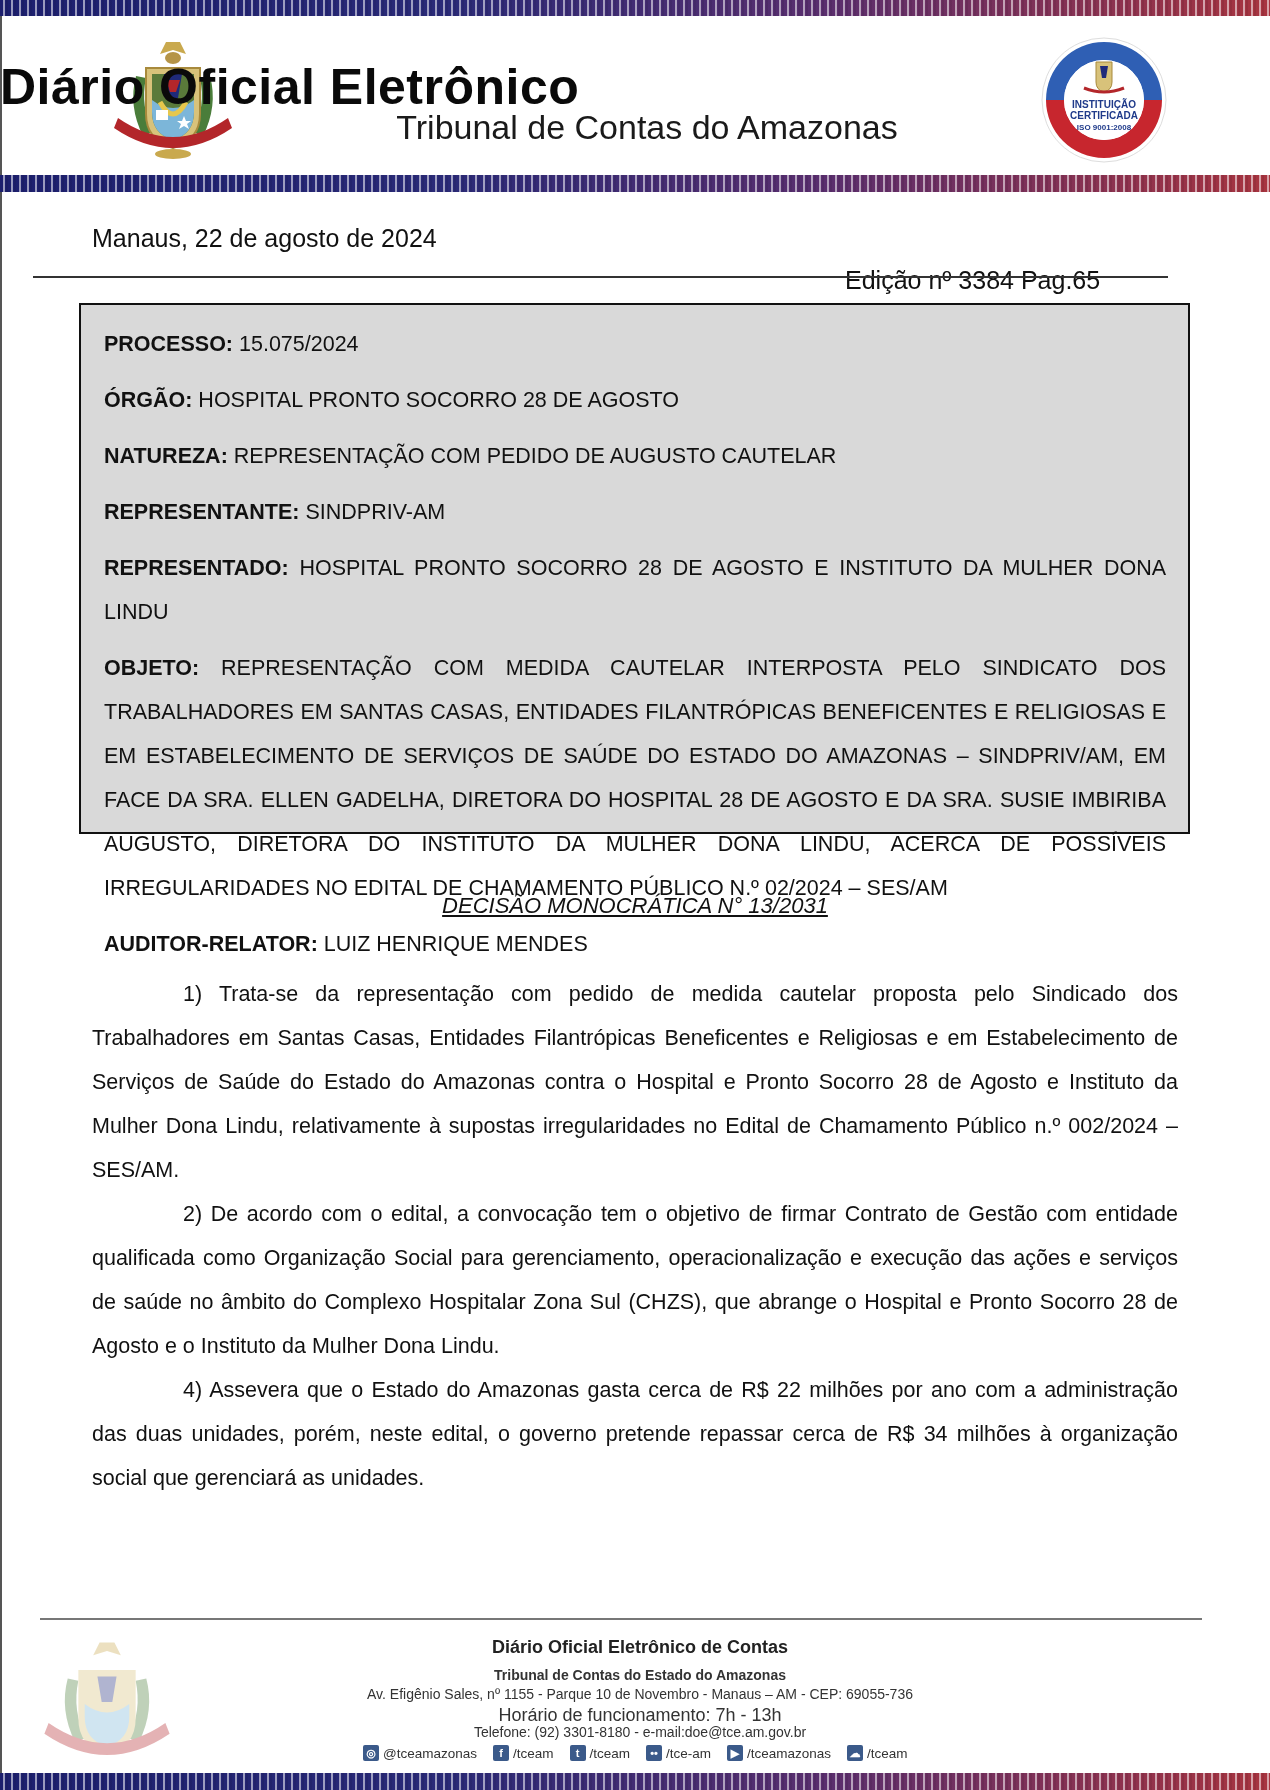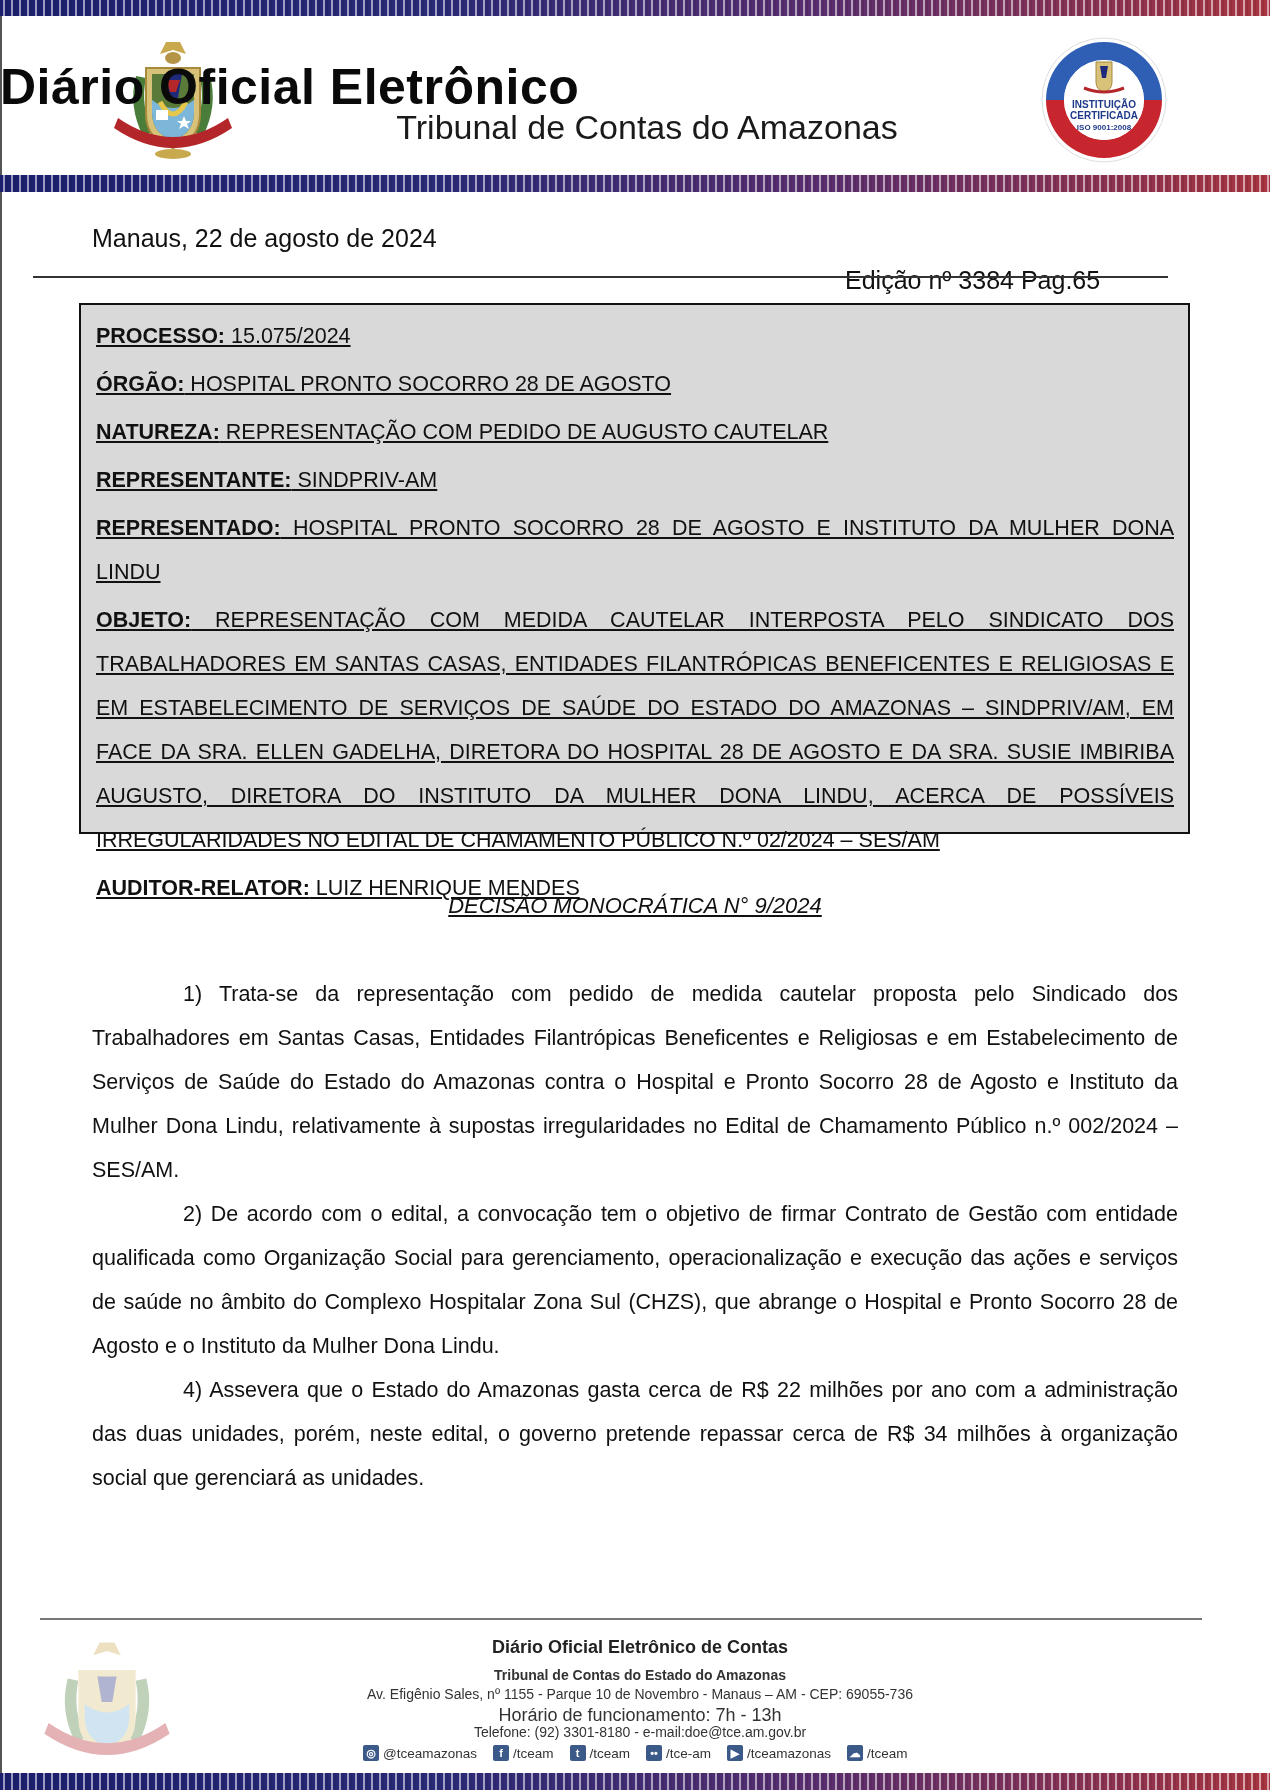--- a/index.html
+++ b/index.html
@@ -22,21 +22,21 @@
 
   .masthead-title { position:absolute; left:0; width:1146px; top:46px; font-weight:bold; font-size:50px; letter-spacing:0.5px; color:#0a0a0a;margin-top:12px; }
   .masthead-sub { position:absolute; left:0; width:1270px; top:108px; text-align:center; font-size:34px; color:#1a1a1a;padding-left:12px; }
 
   .dateline { position:absolute; top:224px; font-size:25px; color:#111; }
   .date-left { left:92px; }
   .date-right { left:845px;margin-top:42px; }
   .rule-top { position:absolute; left:33px; width:1135px; top:276px; height:2px; background:#333; }
 
   .infobox { position:absolute; left:79px; top:303px; width:1111px; height:531px; background:#d9d9d9; border:2px solid #111; box-sizing:border-box; padding:5px 10px 0 11px; }
-  .infobox p { margin:4px; font-size:21.5px; line-height:44px; text-align:justify;text-decoration:underline; }
+  .infobox p { margin:12px; font-size:21.5px; line-height:44px; text-align:justify; }
   .infobox b { font-weight:bold; }
   .infobox .objeto { text-align-last:left; }
 
   .decision-title { position:absolute; left:0; width:1270px; top:893px; text-align:center; font-style:italic; text-decoration:underline; font-size:22px; }
 
   .body-text { position:absolute; left:92px; width:1086px; top:972px; }
   .body-text p { margin:0; font-size:21.5px; line-height:44px; text-align:justify; text-indent:91px; }
 
   .rule-footer { position:absolute; left:40px; width:1162px; top:1618px; height:2px; background:#777; }
   .footer-text { position:absolute; left:300px; width:680px; text-align:center; color:#333; }
@@ -98,21 +98,21 @@
 <div class="infobox">
   <p><b>PROCESSO:</b><span> 15.075/2024</span></p>
   <p><b>ÓRGÃO:</b><span> HOSPITAL PRONTO SOCORRO 28 DE AGOSTO</span></p>
   <p><b>NATUREZA:</b><span> REPRESENTAÇÃO COM PEDIDO DE AUGUSTO CAUTELAR</span></p>
   <p><b>REPRESENTANTE:</b><span> SINDPRIV-AM</span></p>
   <p><b>REPRESENTADO:</b><span> HOSPITAL PRONTO SOCORRO 28 DE AGOSTO E INSTITUTO DA MULHER DONA LINDU</span></p>
   <p class="objeto"><b>OBJETO:</b><span> REPRESENTAÇÃO COM MEDIDA CAUTELAR INTERPOSTA PELO SINDICATO DOS TRABALHADORES EM SANTAS CASAS, ENTIDADES FILANTRÓPICAS BENEFICENTES E RELIGIOSAS E EM ESTABELECIMENTO DE SERVIÇOS DE SAÚDE DO ESTADO DO AMAZONAS – SINDPRIV/AM, EM FACE DA SRA. ELLEN GADELHA, DIRETORA DO HOSPITAL 28 DE AGOSTO E DA SRA. SUSIE IMBIRIBA AUGUSTO, DIRETORA DO INSTITUTO DA MULHER DONA LINDU, ACERCA DE POSSÍVEIS IRREGULARIDADES NO EDITAL DE CHAMAMENTO PÚBLICO N.º 02/2024 – SES/AM</span></p>
   <p><b>AUDITOR-RELATOR:</b><span> LUIZ HENRIQUE MENDES</span></p>
 </div>
 
-<div class="decision-title">DECISÃO MONOCRÁTICA N° 9/2024</div>
+<div class="decision-title">DECISÃO MONOCRÁTICA N° 13/2031</div>
 
 <div class="body-text">
   <p>1) Trata-se da representação com pedido de medida cautelar proposta pelo Sindicado dos Trabalhadores em Santas Casas, Entidades Filantrópicas Beneficentes e Religiosas e em Estabelecimento de Serviços de Saúde do Estado do Amazonas contra o Hospital e Pronto Socorro 28 de Agosto e Instituto da Mulher Dona Lindu, relativamente à supostas irregularidades no Edital de Chamamento Público n.º 002/2024 – SES/AM.</p>
   <p>2) De acordo com o edital, a convocação tem o objetivo de firmar Contrato de Gestão com entidade qualificada como Organização Social para gerenciamento, operacionalização e execução das ações e serviços de saúde no âmbito do Complexo Hospitalar Zona Sul (CHZS), que abrange o Hospital e Pronto Socorro 28 de Agosto e o Instituto da Mulher Dona Lindu.</p>
   <p>4) Assevera que o Estado do Amazonas gasta cerca de R$ 22 milhões por ano com a administração das duas unidades, porém, neste edital, o governo pretende repassar cerca de R$ 34 milhões à organização social que gerenciará as unidades.</p>
 </div>
 
 <div class="rule-footer"></div>
 
 <svg class="logo-footer" viewBox="0 0 130 128">

